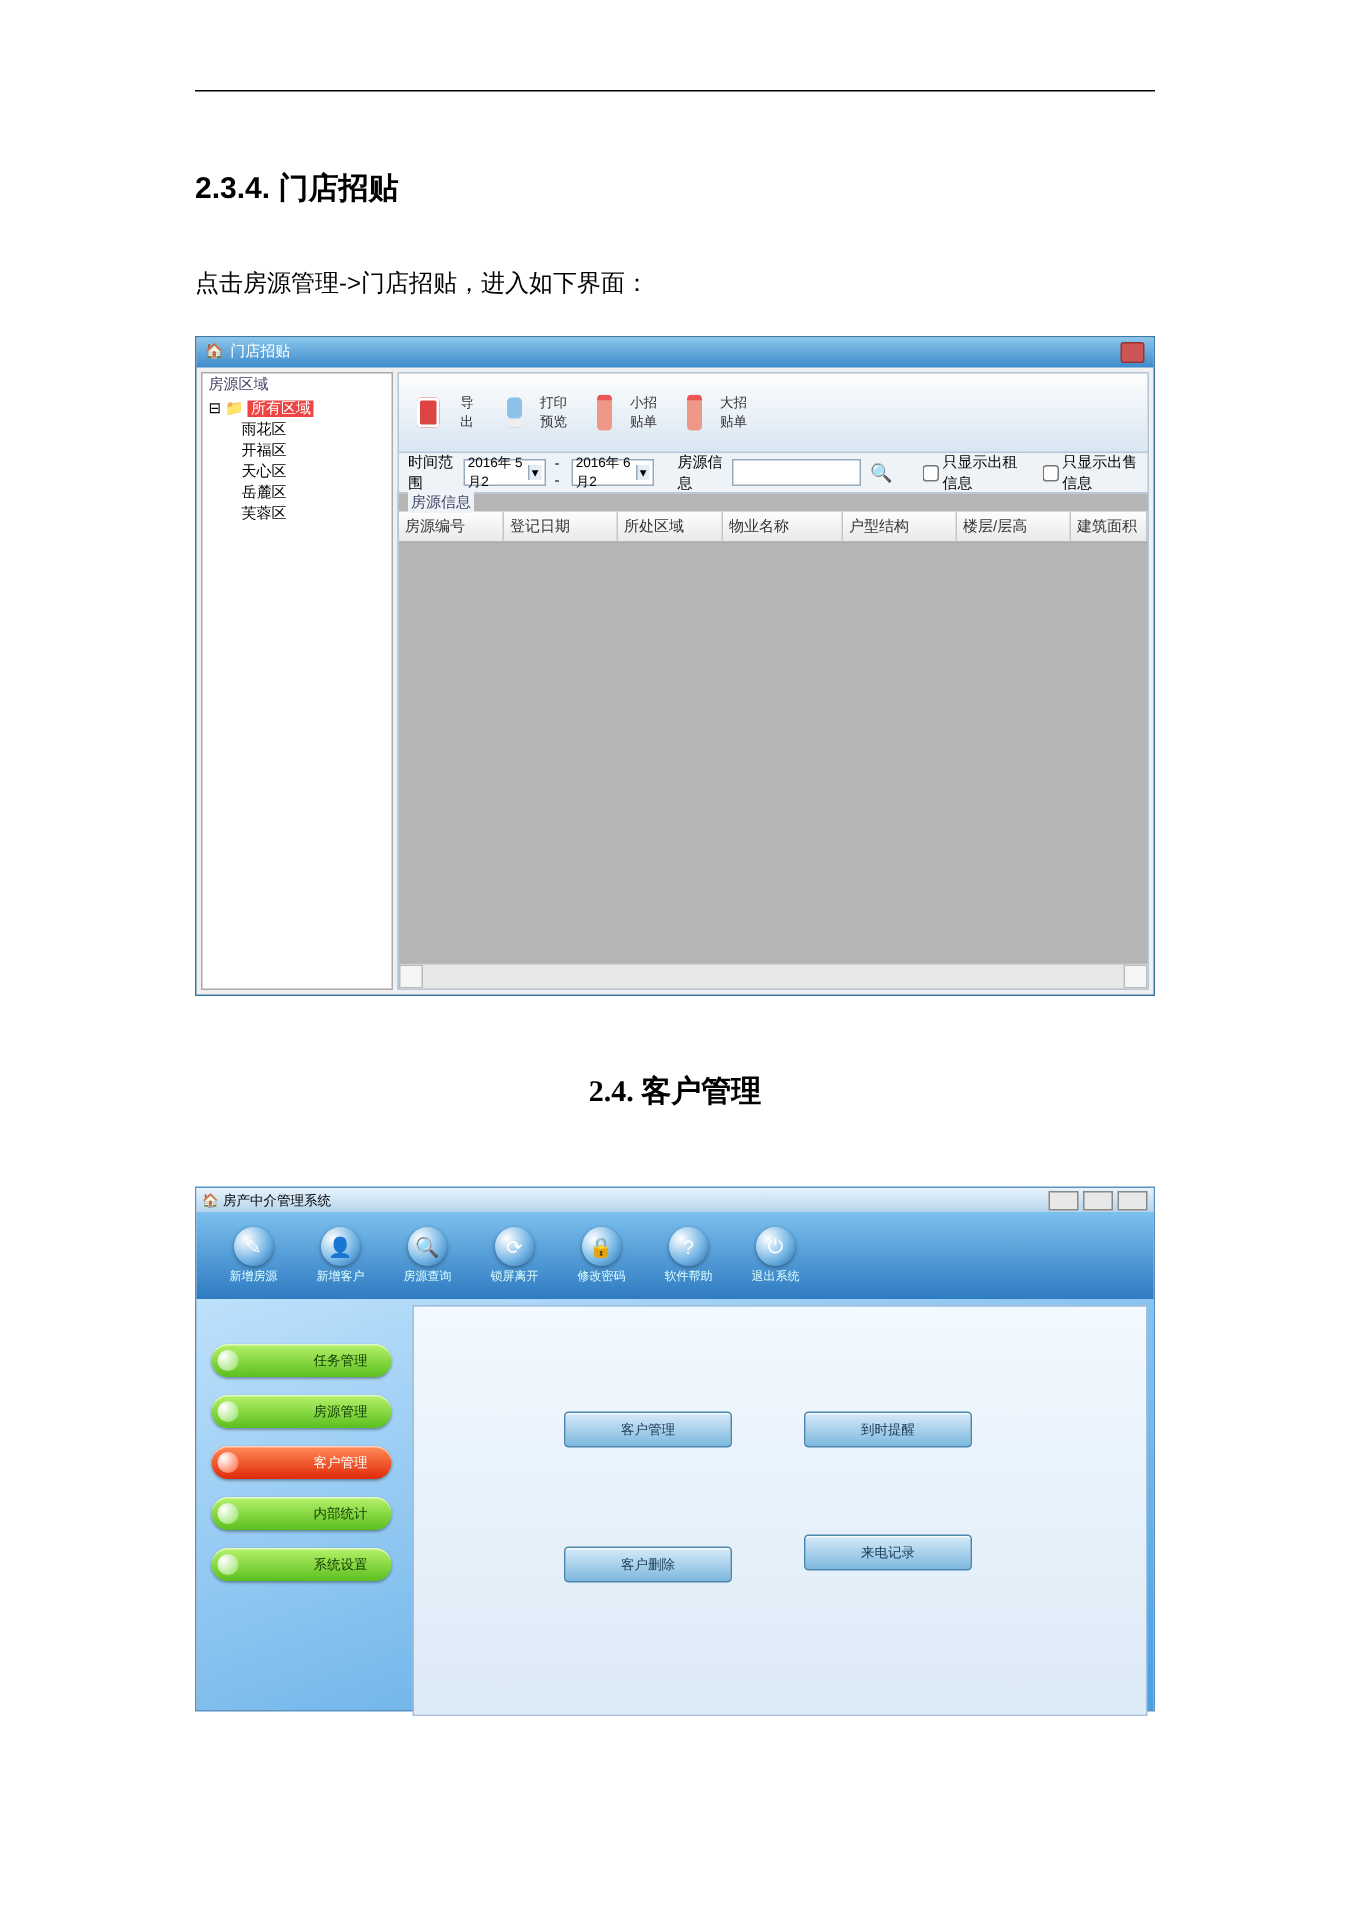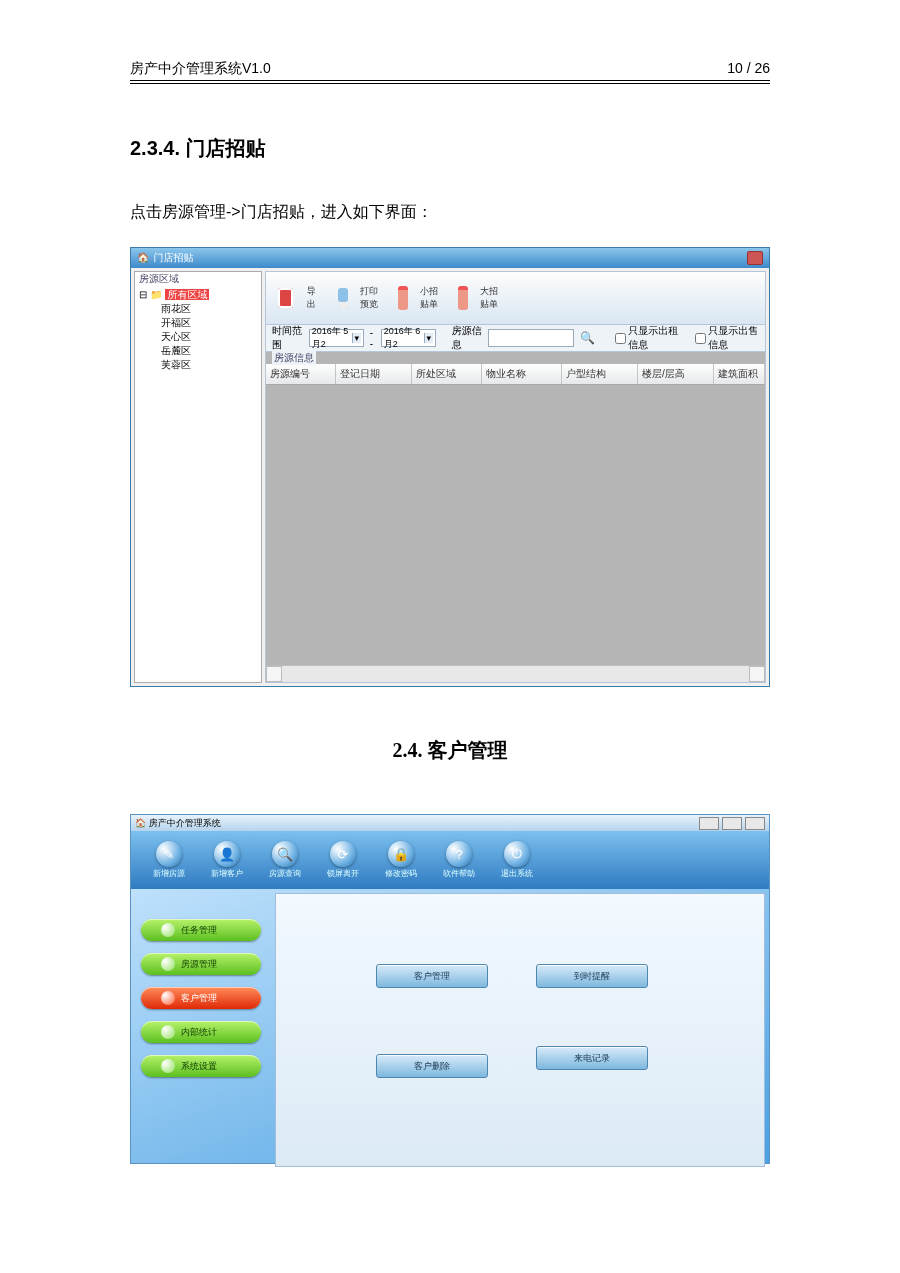--- a/index.html
+++ b/index.html
@@ -44,35 +44,31 @@
   
   .win2 { width:100%; height:350px; background:linear-gradient(160deg,#cfeaff,#4aa0e2); border:1px solid #5a92c2; box-sizing:border-box; margin-top:50px; position:relative;}
   .win2-title { height:16px; background:linear-gradient(#e8f3fb,#b5d4ec); font-size:9px; display:flex; align-items:center; justify-content:space-between; padding:0 4px;}
   .win2-title .btns { display:flex; gap:3px;}
   .win2-title .wb { width:18px; height:11px; background:#e8e8e8; border:1px solid #888;}
   .topdock { height:50px; background:linear-gradient(#7cc0ee,#2f7bc2); display:flex; gap:26px; padding:4px 22px; align-items:center;}
   .ticon { display:flex; flex-direction:column; align-items:center; gap:1px; font-size:8px; color:#dff; cursor:pointer;}
   .ticon .ci { width:26px; height:26px; border-radius:50%; background:radial-gradient(circle at 30% 30%,#fff,#6fb2e4 60%,#2a6da6); box-shadow:0 1px 3px rgba(0,0,0,.4); display:flex; align-items:center; justify-content:center; color:#fff; font-size:13px;}
   .win2-body{ display:flex; height:calc(100% - 66px);}
   .leftnav { width:120px; padding:30px 10px; display:flex; flex-direction:column; gap:12px;}
-  .navbtn { height:22px; border-radius:11px; background:linear-gradient(#b7f26b,#5bbf1f); box-shadow:inset 0 1px 0 rgba(255,255,255,.6),0 1px 2px rgba(0,0,0,.4); display:flex; align-items:center; font-size:9px; color:#103c00; padding-left:20px; cursor:pointer;}
+  .navbtn { height:22px; border-radius:11px; background:linear-gradient(#b7f26b,#5bbf1f); box-shadow:inset 0 1px 0 rgba(255,255,255,.6),0 1px 2px rgba(0,0,0,.4); display:flex; align-items:center; font-size:9px; color:#103c00; padding-left:4px; cursor:pointer;gap:44px;}
   .navbtn.active { background:linear-gradient(#ff8d5a,#e02909); color:#fff;}
   .navbtn .dot{ width:14px; height:14px; border-radius:50%; background:radial-gradient(circle at 30% 30%,#fff,#8fe05a); margin-right:6px;}
   .navbtn.active .dot{ background:radial-gradient(circle at 30% 30%,#fff,#ff5a33);}
   .centerpanel { flex:1; background:linear-gradient(#f2f9ff,#dceaf6); margin:4px; border:1px solid #a2bedb; position:relative;}
   .softbtn { position:absolute; width:110px; height:22px; background:linear-gradient(#d7eaf9,#7db8de); border:1px solid #4f86ae; border-radius:3px; box-shadow:inset 0 1px 0 rgba(255,255,255,.8); font-size:9px; color:#1a3a55; display:flex; align-items:center; justify-content:center; cursor:pointer;}
 </style>
 </head>
 <body>
 
 <div class="page">
-  <div class="hdr">
-    <span>房产中介管理系统V1.0</span>
-    <span>10 / 26</span>
-  </div>
   <div class="hdr-line2"></div>
 
   <div class="sect">2.3.4. 门店招贴</div>
   <p class="para">点击房源管理-&gt;门店招贴，进入如下界面：</p>
 
   <div class="win1">
     <div class="win1-title">
       <span class="ttl">
           <span>🏠</span>
           <span>门店招贴</span>

